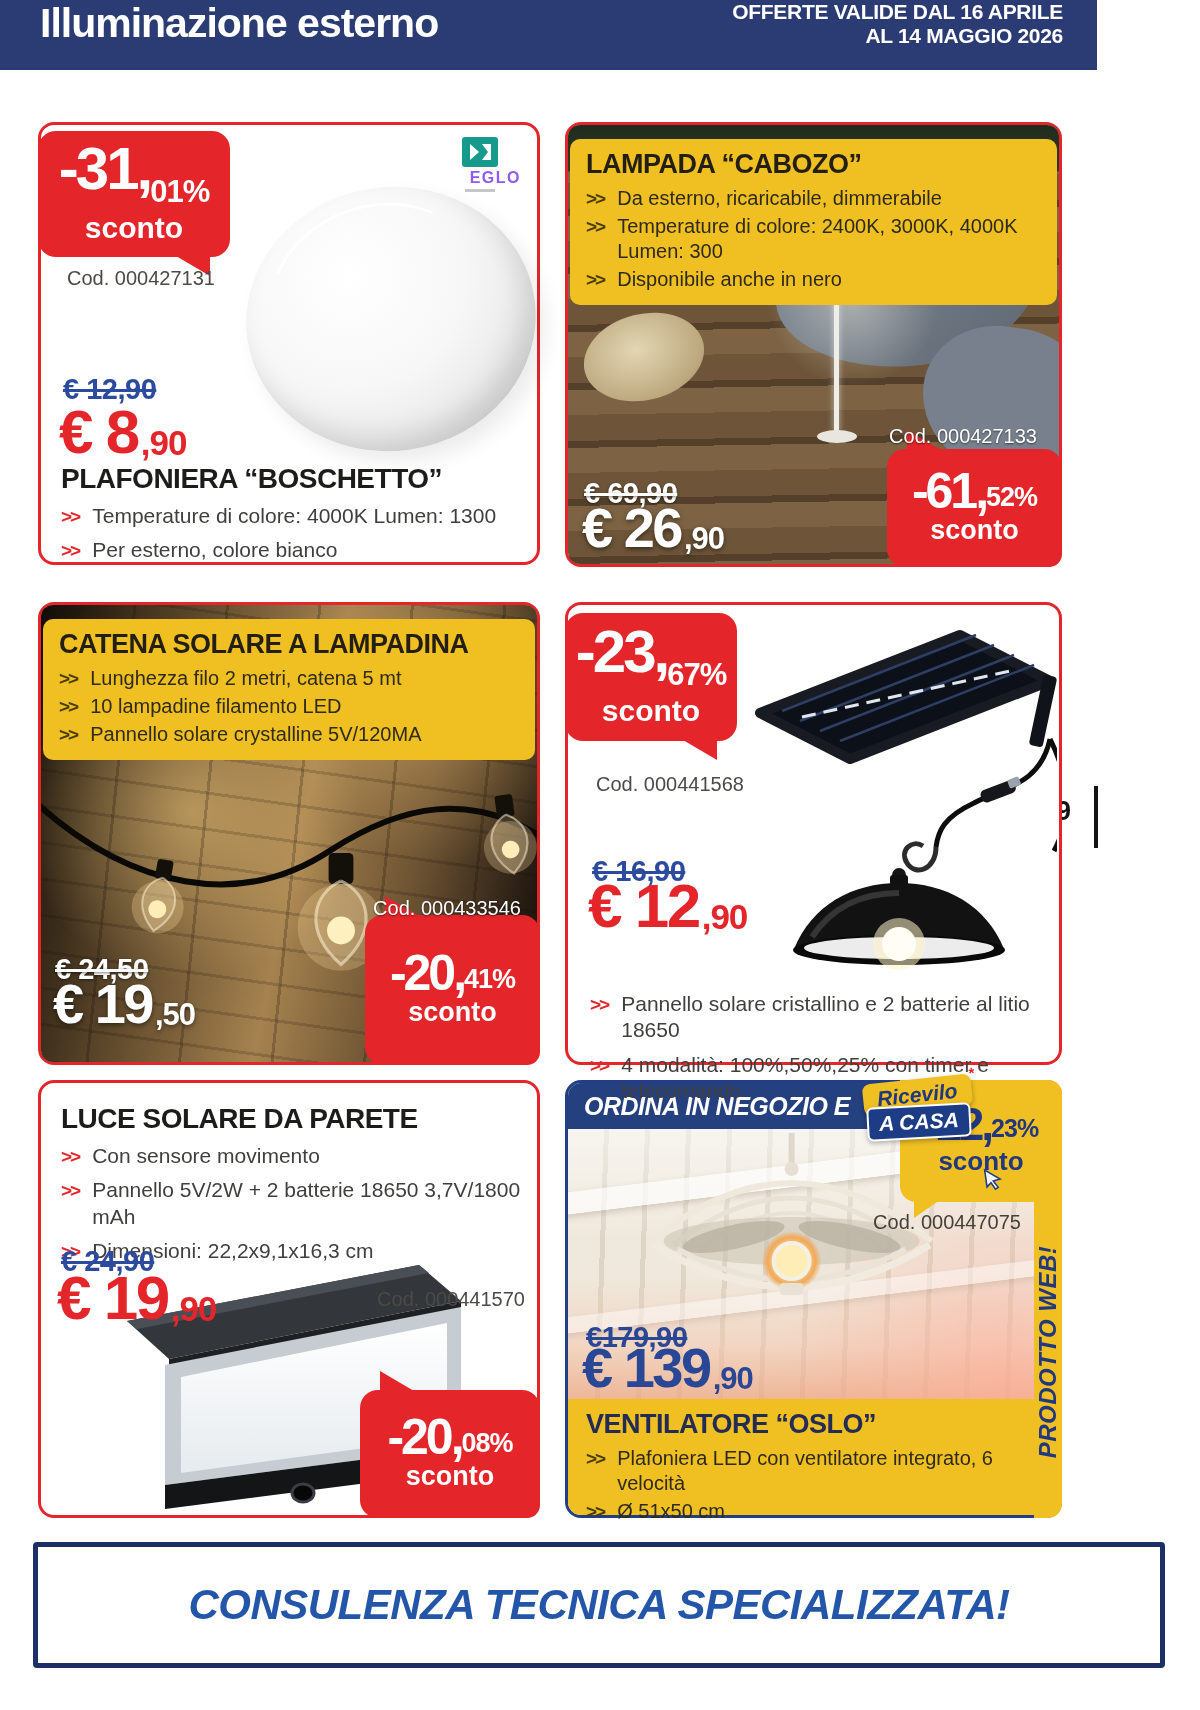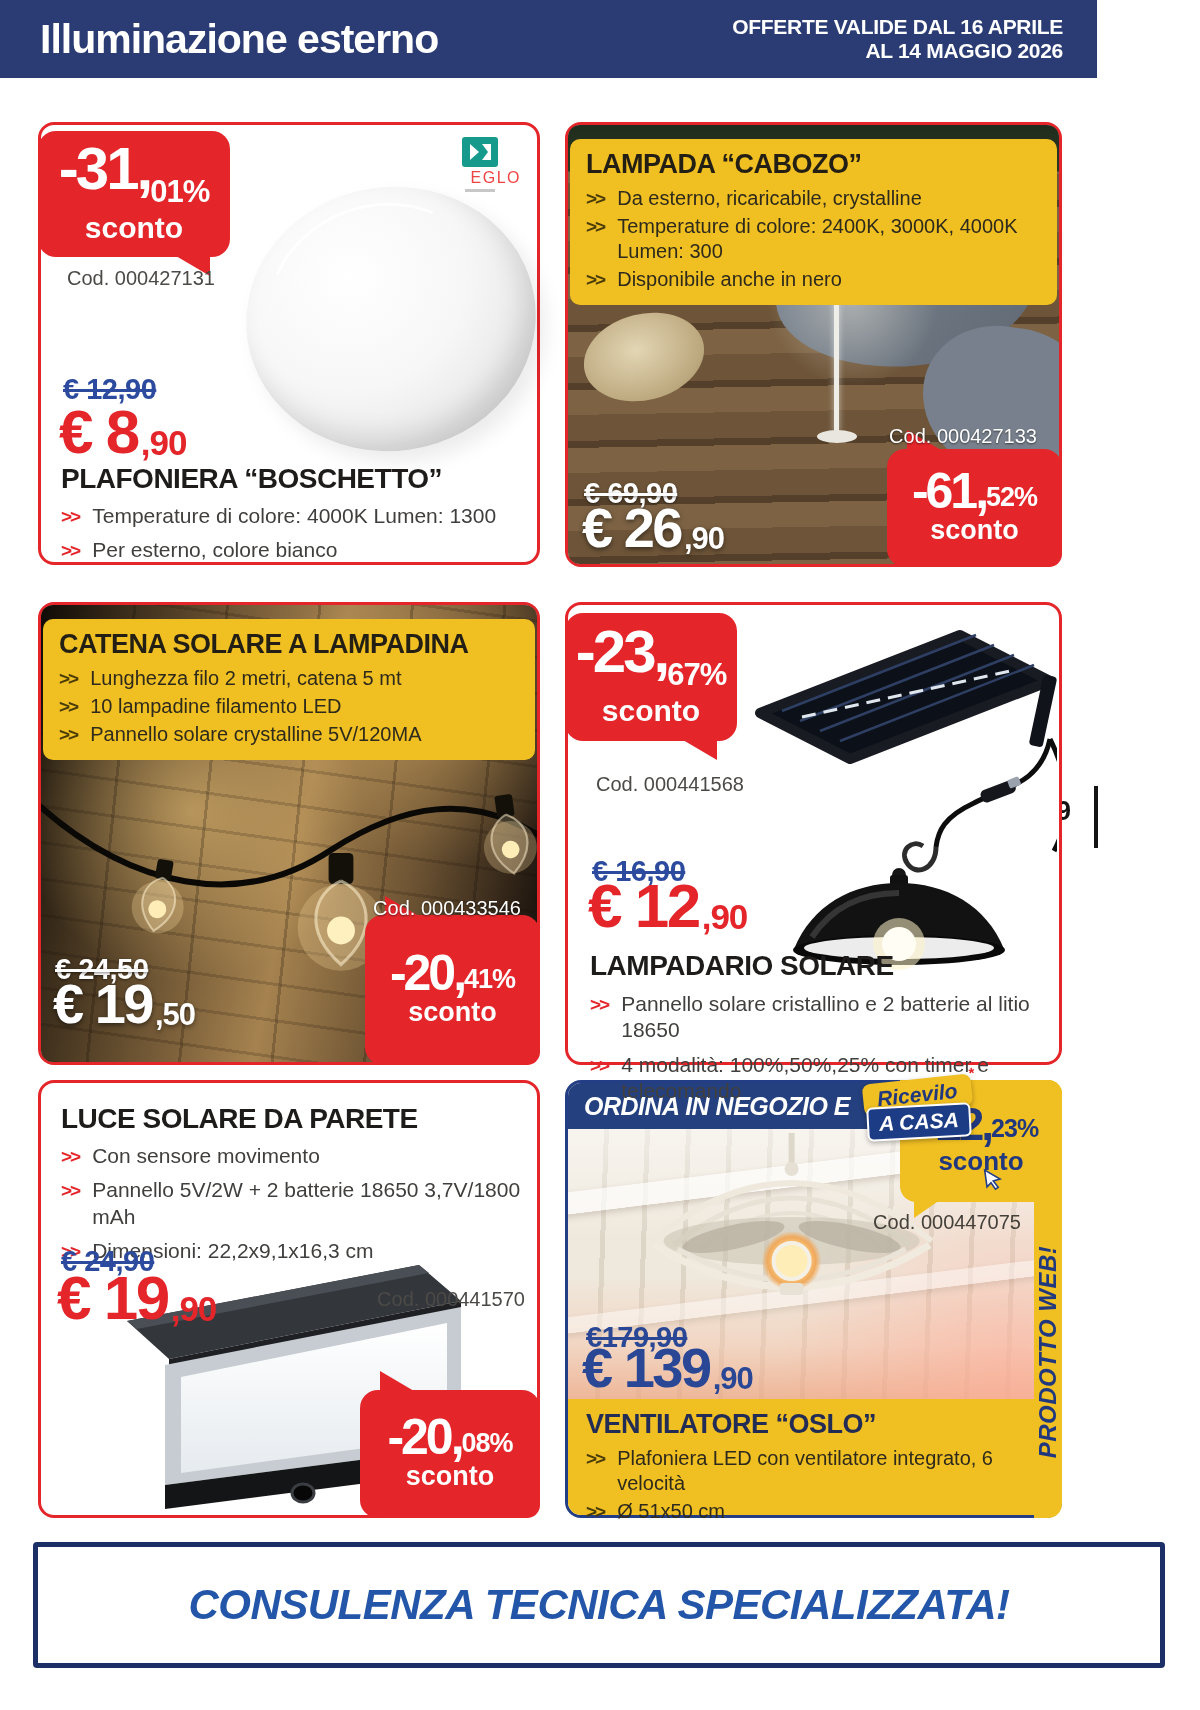--- a/index.html
+++ b/index.html
@@ -1,21 +1,21 @@
 <!DOCTYPE html>
 <html><head>
 <meta charset="utf-8">
 <style>
   * { margin:0; padding:0; box-sizing:border-box; }
   body { width:1200px; height:1710px; background:#fff; font-family:"Liberation Sans", sans-serif; }
   .page { position:relative; width:1200px; height:1710px; background:#fff; overflow:hidden; }
 
   
-  .topbar { position:absolute; left:0; top:0; width:1097px; height:78px; background:#2b3c74;
-            display:flex; align-items:center; justify-content:space-between; padding:0 34px 0 40px; }
+  .topbar { position:absolute; left:0; top:0; width:1097px; height:70px; background:#2b3c74;
+            display:flex; align-items:flex-start; justify-content:space-between; padding:0 34px 0 40px; }
   .topbar h1 { font-size:41px; font-weight:bold; color:#fff; letter-spacing:-1px; }
   .validity { text-align:right; color:#fff; font-weight:bold; font-size:21px; line-height:1.12; letter-spacing:-0.3px; }
 
   .pagenum { position:absolute; left:1056px; top:796px; font-size:27px; font-weight:bold; color:#141414; }
   .edge-mark { position:absolute; left:1094px; top:786px; width:4px; height:62px; background:#141414; }
 
   
   .card { position:absolute; background:#fff; border:3px solid #e4262b; border-radius:16px; }
   #c1{left:38px;top:122px;width:502px;height:443px}
   #c2{left:565px;top:122px;width:497px;height:445px}
@@ -75,21 +75,21 @@
           box-shadow:inset -10px -16px 26px rgba(0,0,0,.10), 8px 12px 20px rgba(0,0,0,.08);
           transform:rotate(-8deg) scaleY(.97); }
   .disc::after { content:""; position:absolute; left:7%; top:6%; width:80%; height:82%; border-radius:50%;
           border:3px solid rgba(255,255,255,.85); border-color:rgba(255,255,255,.85) transparent transparent transparent;
           transform:rotate(-14deg); }
   #c1 .old{left:22px;top:248px}
   #c1 .price{left:18px;top:282px}
   #c1 .ptitle{left:20px;top:338px}
   #c1 .bullets{left:20px;top:378px}
   .eglo { position:absolute; right:16px; top:12px; display:flex; flex-direction:column; align-items:center; gap:2px; z-index:7; }
-  .eglo-txt { color:#ef4444; font-weight:normal; font-size:16px; letter-spacing:1.5px;margin-left:31px; }
+  .eglo-txt { color:#8b5cf6; font-weight:bold; font-size:16px; letter-spacing:1.5px;margin-left:31px; }
   .eglo-tag { width:30px; height:3px; background:#c7c7c7; }
 
   
   .p2 { background-color:#5e4831;
         background-image:linear-gradient(180deg,#202c1c 0,#2b3a24 46px,rgba(0,0,0,0) 47px),
         repeating-linear-gradient(179deg,#6e5539 0 26px,#54402a 26px 33px,#7d6344 33px 58px); }
   .p2 .cushion { position:absolute; right:4%; top:13%; width:54%; height:42%;
         background:linear-gradient(135deg,#838d99,#5f6771); border-radius:45% 55% 50% 50%/60% 50% 50% 40%;
         transform:rotate(-5deg); }
   .p2 .cushion2 { position:absolute; right:-6%; top:46%; width:34%; height:34%; background:#77808c;
@@ -247,21 +247,21 @@
       <div class="hat"></div>
       <div class="glow"></div>
       <div class="lamp2-shade"></div>
       <div class="lamp2-stem"></div>
       <div class="lamp2-base"></div>
     </div>
     <div class="yhead">
       <div class="ytitle">LAMPADA “CABOZO”</div>
       <div class="b">
           <span class="chev">&gt;&gt;</span>
-          <span>Da esterno, ricaricabile, crystalline</span>
+          <span>Da esterno, ricaricabile, dimmerabile</span>
         </div>
       <div class="b">
           <span class="chev">&gt;&gt;</span>
           <span>Temperature di colore: 2400K, 3000K, 4000K  Lumen: 300</span>
         </div>
       <div class="b">
           <span class="chev">&gt;&gt;</span>
           <span>Disponibile anche in nero</span>
         </div>
     </div>
@@ -368,21 +368,20 @@
       <ellipse cx="157" cy="333" rx="106" ry="15" fill="#090909"></ellipse>
       <ellipse cx="157" cy="331" rx="95" ry="11" fill="#ececec"></ellipse>
       <circle cx="157" cy="327" r="26" fill="rgba(255,244,200,0.55)"></circle>
       <circle cx="157" cy="327" r="17" fill="#fffdf4"></circle>
     </svg>
     <div class="old">€ 16,90</div>
     <div class="price">
       <span class="p-main">€ 12</span>
       <span class="p-cents">,90</span>
     </div>
-    <h2 class="ptitle">LAMPADARIO SOLARE</h2>
     <div class="bullets">
       <div class="b">
           <span class="chev">&gt;&gt;</span>
           <span>Pannello solare cristallino e 2 batterie al litio 18650</span>
         </div>
       <div class="b">
           <span class="chev">&gt;&gt;</span>
           <span>4 modalità: 100%,50%,25% con timer e telecomando</span>
         </div>
     </div>

